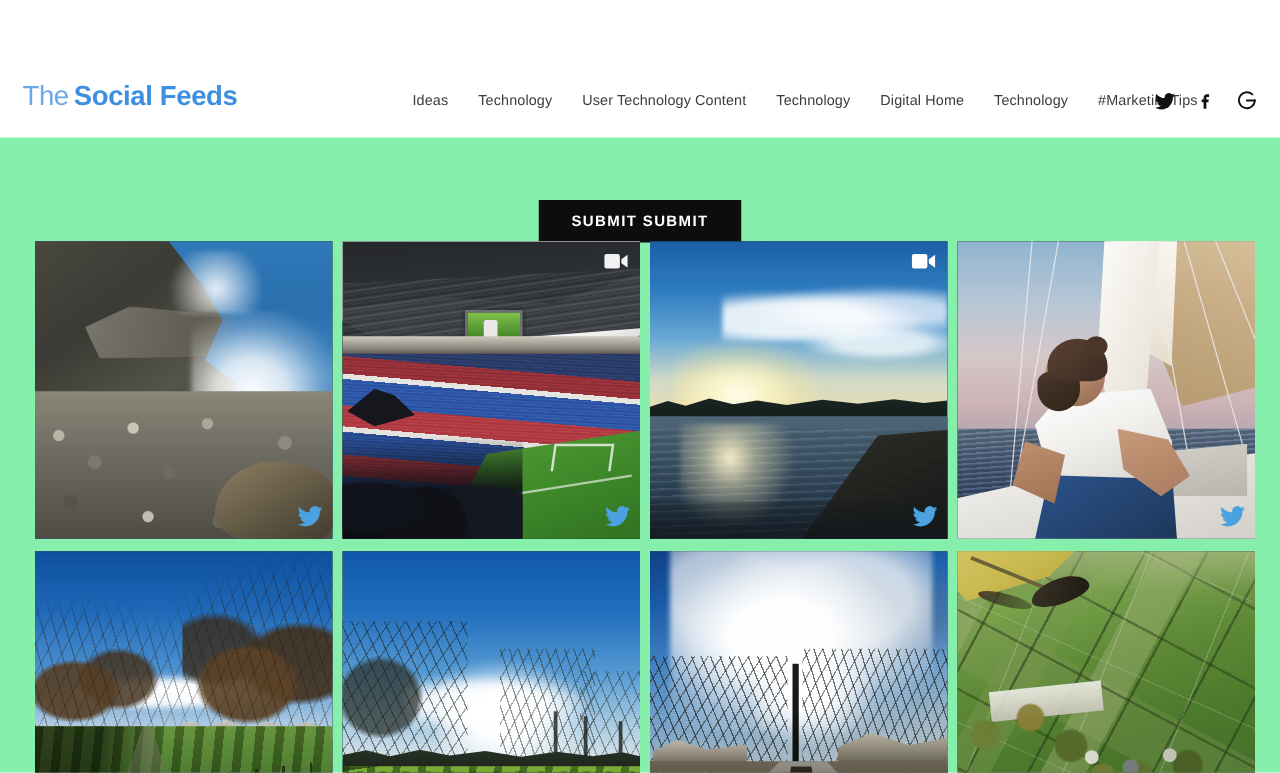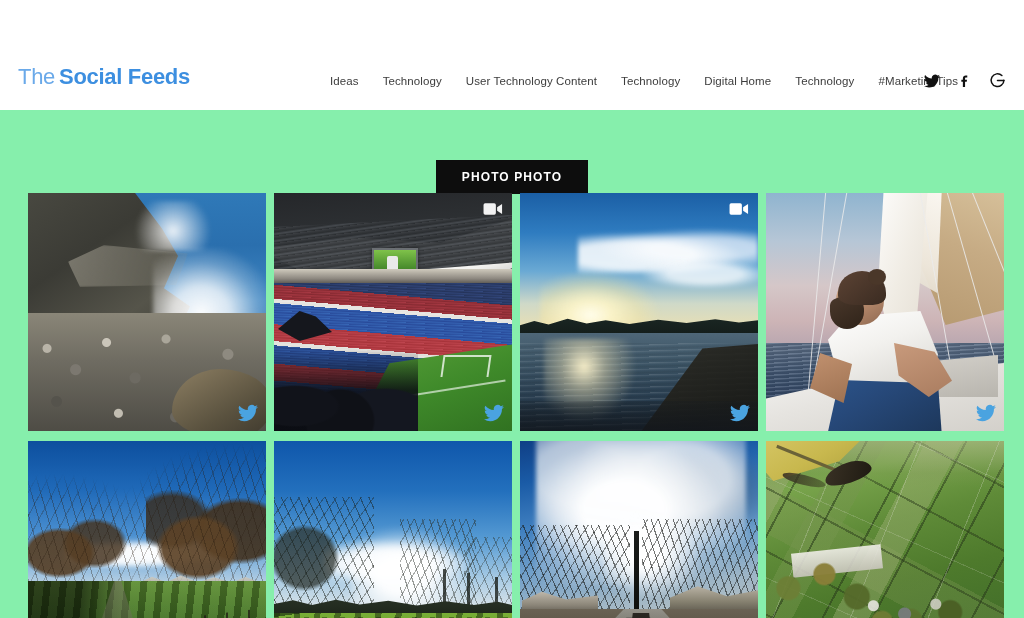--- a/index.html
+++ b/index.html
@@ -759,21 +759,21 @@
       <div class="social-icon">
         <svg viewBox="0 0 24 24" width="17" height="17" fill="none" stroke="currentColor" stroke-width="2.1" aria-hidden="true">
           <path d="M21 11.5a9 9 0 1 1-2.8-6.5" stroke-linecap="round"></path>
           <path d="M12 11.9h9" stroke-linecap="round"></path>
         </svg>
       </div>
     </div>
   </header>
 
   <div class="submit-wrap">
-    <button class="submit-button">PHOTO PHOTO</button>
+    <button class="submit-button">SUBMIT SUBMIT</button>
   </div>
 
   <section class="photo-grid">
 
     <div class="tile">
       <div class="art">
         <div class="t1-sea"></div>
         <div class="t1-rock"></div>
         <div class="t1-rockhi"></div>
         <div class="t1-spray"></div>

